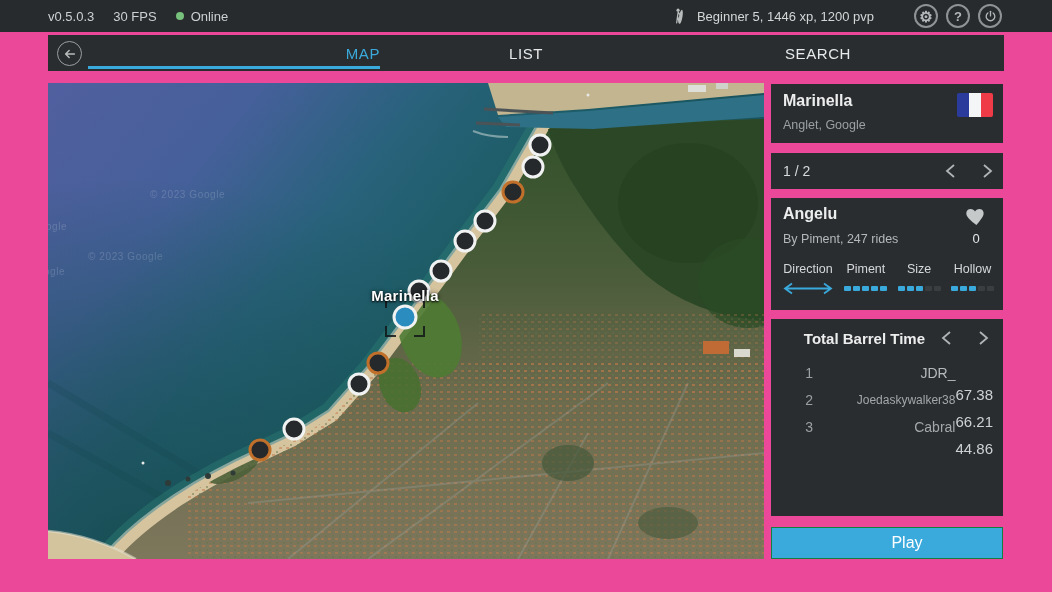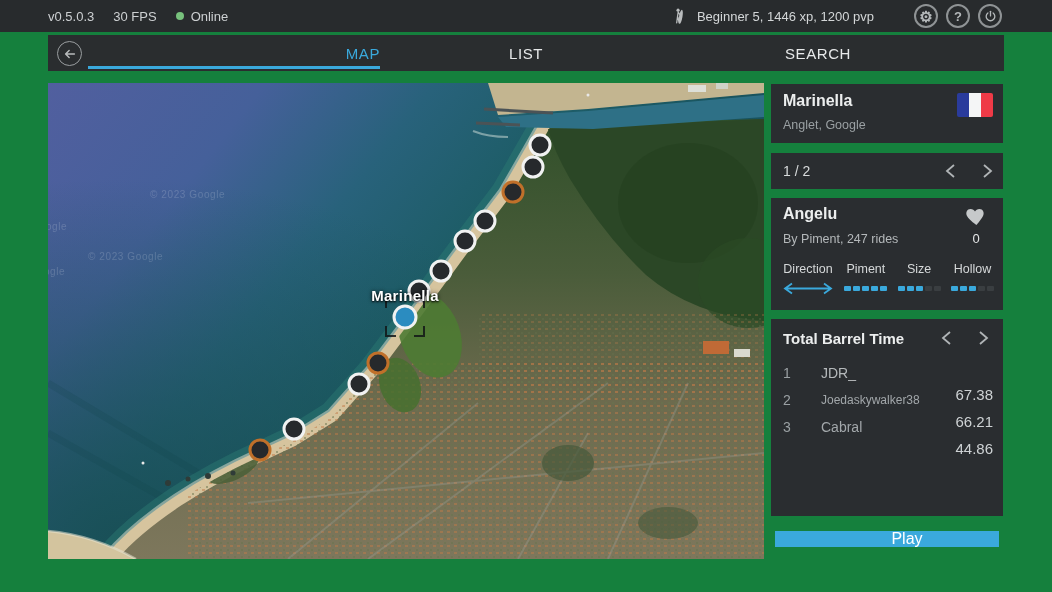--- a/index.html
+++ b/index.html
@@ -1,17 +1,17 @@
 <!DOCTYPE html>
 <html><head>
 <meta charset="utf-8">
 <style>
   html,body{margin:0;padding:0;background:#101112;}
   *{box-sizing:border-box;}
-  .stage{position:relative;width:1052px;height:592px;background:#15803d;overflow:hidden;
+  .stage{position:relative;width:1052px;height:592px;background:#ec4899;overflow:hidden;
          font-family:"Liberation Sans",sans-serif;-webkit-font-smoothing:antialiased;}
 
   
   .topbar{position:absolute;top:0;left:0;right:0;height:32px;background:#282b2d;
           display:flex;align-items:center;justify-content:space-between;padding:0 50px 0 48px;}
   .tb-left{display:flex;align-items:center;gap:19px;font-size:13px;color:#cdd0d2;}
   .online{display:flex;align-items:center;gap:7px;}
   .dot{width:8px;height:8px;border-radius:50%;background:var(--green,#77c17c);}
   .tb-right{display:flex;align-items:center;}
   .surfer{display:flex;align-items:center;margin-right:8px;}
@@ -69,32 +69,32 @@
   .wave-by{position:absolute;left:12px;top:34px;font-size:12.5px;color:#b4b8ba;}
   .likes{position:absolute;right:11px;top:6px;width:32px;text-align:center;cursor:pointer;}
   .likes .cnt{font-size:13px;color:#e3e5e6;margin-top:1px;}
   .stats{position:absolute;left:11px;right:9px;top:64px;display:flex;justify-content:space-between;}
   .stat{display:flex;flex-direction:column;align-items:center;gap:6px;}
   .stat .lbl{font-size:12.5px;color:#d5d8d9;}
   .meter{display:flex;gap:2px;align-items:center;height:13px;}
   .dash{width:7px;height:5px;border-radius:1px;background:#3a3e41;}
   .dash.on{background:var(--accent,#3aa9dc);}
 
-  .sec-lb{top:236px;height:197px;}
+  .sec-lb{top:236px;height:197px;text-align:right;}
   .lb-head{display:flex;align-items:center;height:38px;padding:0 6px 0 12px;}
   .lb-title{flex:1;font-size:15px;font-weight:700;color:#eceeee;}
   .lb-rows{position:absolute;left:0;right:0;top:40px;}
   .lb-row{display:flex;align-items:center;height:27px;padding:0 10px 0 12px;}
   .lb-rank{width:30px;color:#9aa0a3;font-size:14px;}
   .lb-name{flex:1;color:#a2a7aa;font-size:14px;padding-left:8px;}
   .lb-row.first .lb-name{color:#b6babc;}
   .lb-name.small{font-size:12px;}
   .lb-val{color:#ced2d4;font-size:15px;margin-top:44px;}
 
-  .sec-play{top:444px;height:24px;background:var(--accent,#3aa9dc);border:4px solid #15803d;
+  .sec-play{top:444px;height:32px;background:var(--accent,#3aa9dc);border:1px solid #15803d;
             display:flex;align-items:center;justify-content:center;cursor:pointer;padding-left:40px;}
   .play-label{color:#fff;font-size:16px;}
 </style>
 </head>
 <body>
 
 <div class="stage" style="--accent: #3aa9dc; --green: #77c17c; --orange: #c0702a; --selblue: #2b8cc0; --flagblue: #2a3b9c; --flagred: #ef3a47;">
 
   <header class="topbar">
     <div class="tb-left">

